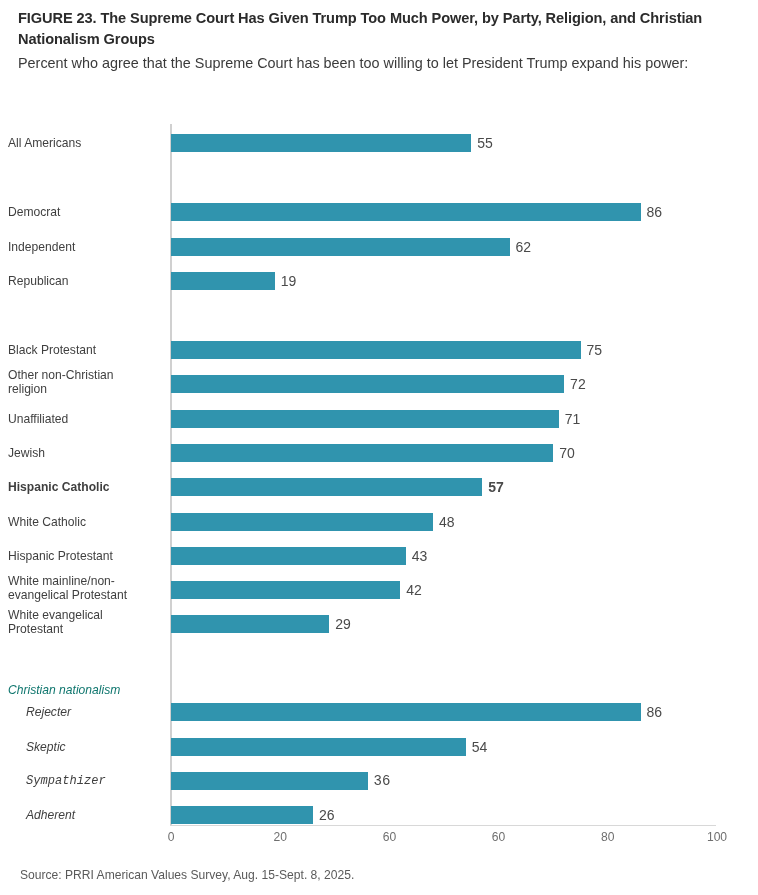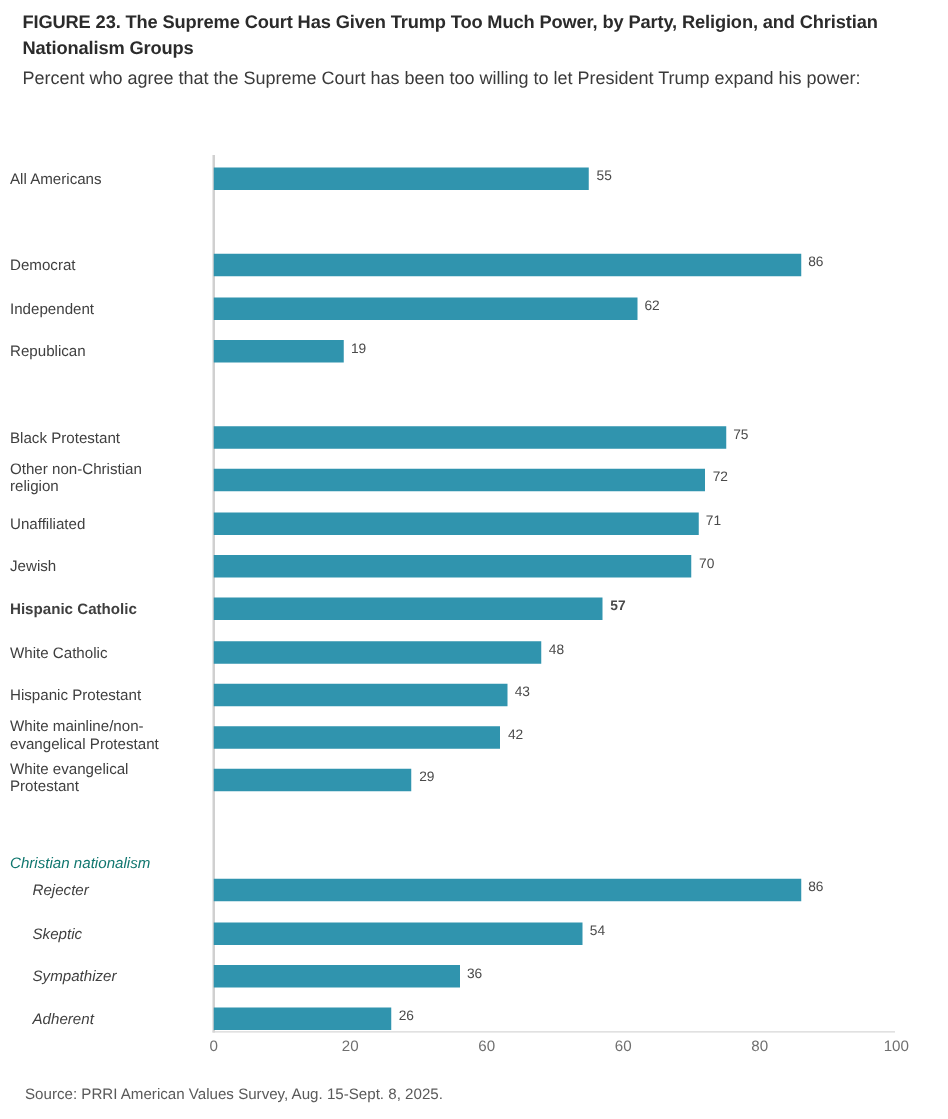--- a/index.html
+++ b/index.html
@@ -103,21 +103,21 @@
   .bar {
     position: absolute;
     left: 171px;
     height: 18px;
     background: #3094ae;
     top: 0;
   }
   .bar-value {
     position: absolute;
     top: 1px;
-    font-size: 11px;
+    font-size: 14px;
     color: #4a4a4a;
     white-space: nowrap;
   }
 
   
   .xtick {
     position: absolute;
     top: 712px;
     font-size: 12.1px;
     color: #6f6f6f;
@@ -216,21 +216,21 @@
       <div class="row" style="top: 585px;">
         <div class="row-label one-line italic">Rejecter</div>
         <div class="bar" style="width: 469.56px; background: rgb(48, 148, 174);"></div>
         <div class="bar-value" style="left: 646.56px;">86</div>
       </div>
       <div class="row" style="top: 620px;">
         <div class="row-label one-line italic">Skeptic</div>
         <div class="bar" style="width: 294.84px; background: rgb(48, 148, 174);"></div>
         <div class="bar-value" style="left: 471.84px;">54</div>
       </div>
-      <div class="row" style="top: 654px;">
+      <div class="row" style="top: 654px; font-family: Liberation Mono, monospace;">
         <div class="row-label one-line italic">Sympathizer</div>
         <div class="bar" style="width: 196.56px; background: rgb(48, 148, 174);"></div>
         <div class="bar-value" style="left: 373.56px;">36</div>
       </div>
       <div class="row" style="top: 688px;">
         <div class="row-label one-line italic">Adherent</div>
         <div class="bar" style="width: 141.96px; background: rgb(48, 148, 174);"></div>
         <div class="bar-value" style="left: 318.96px;">26</div>
       </div>
       <div class="group-head" style="top: 565px;">Christian nationalism</div>

